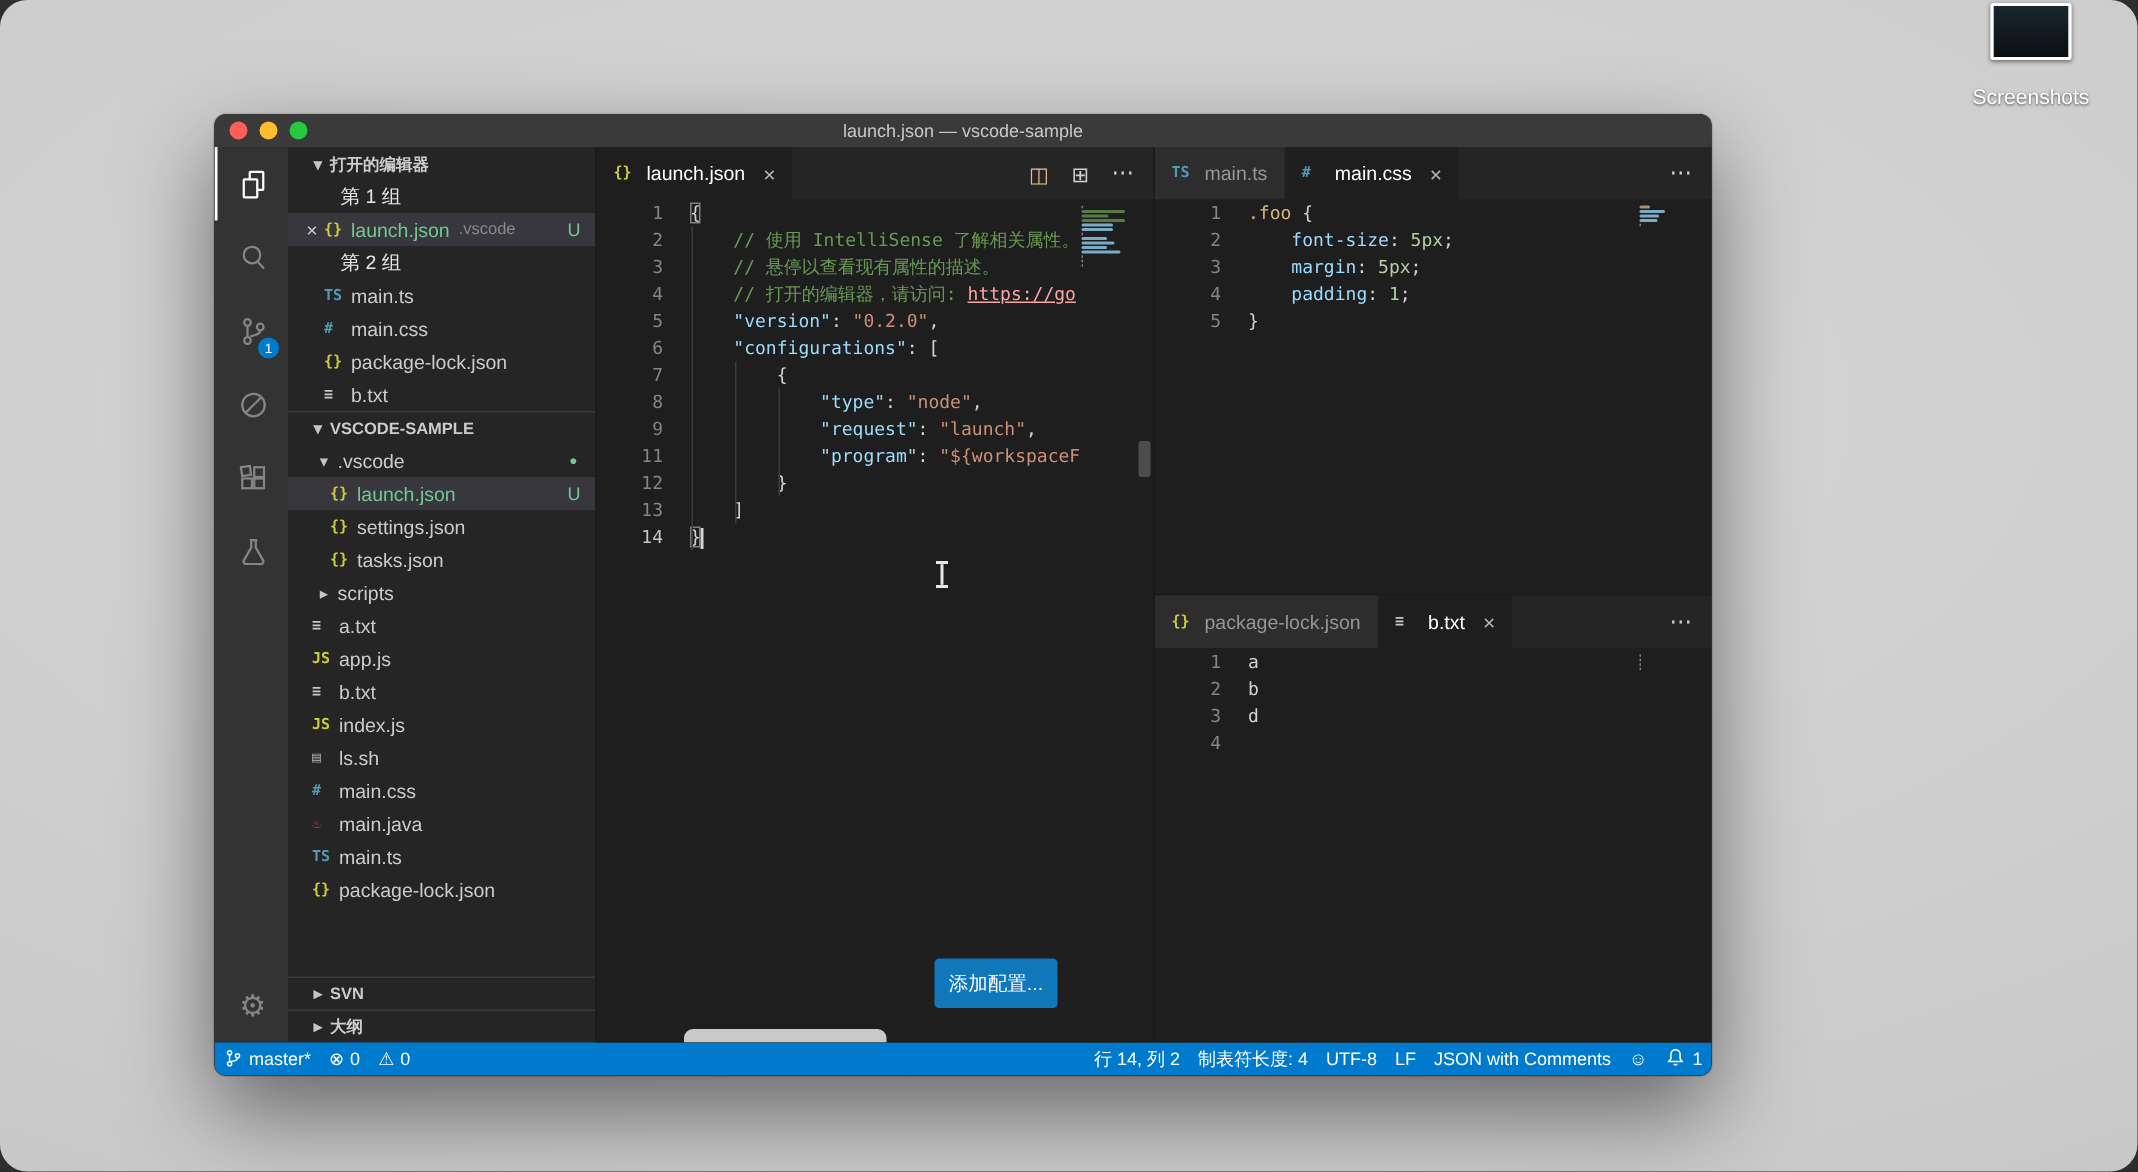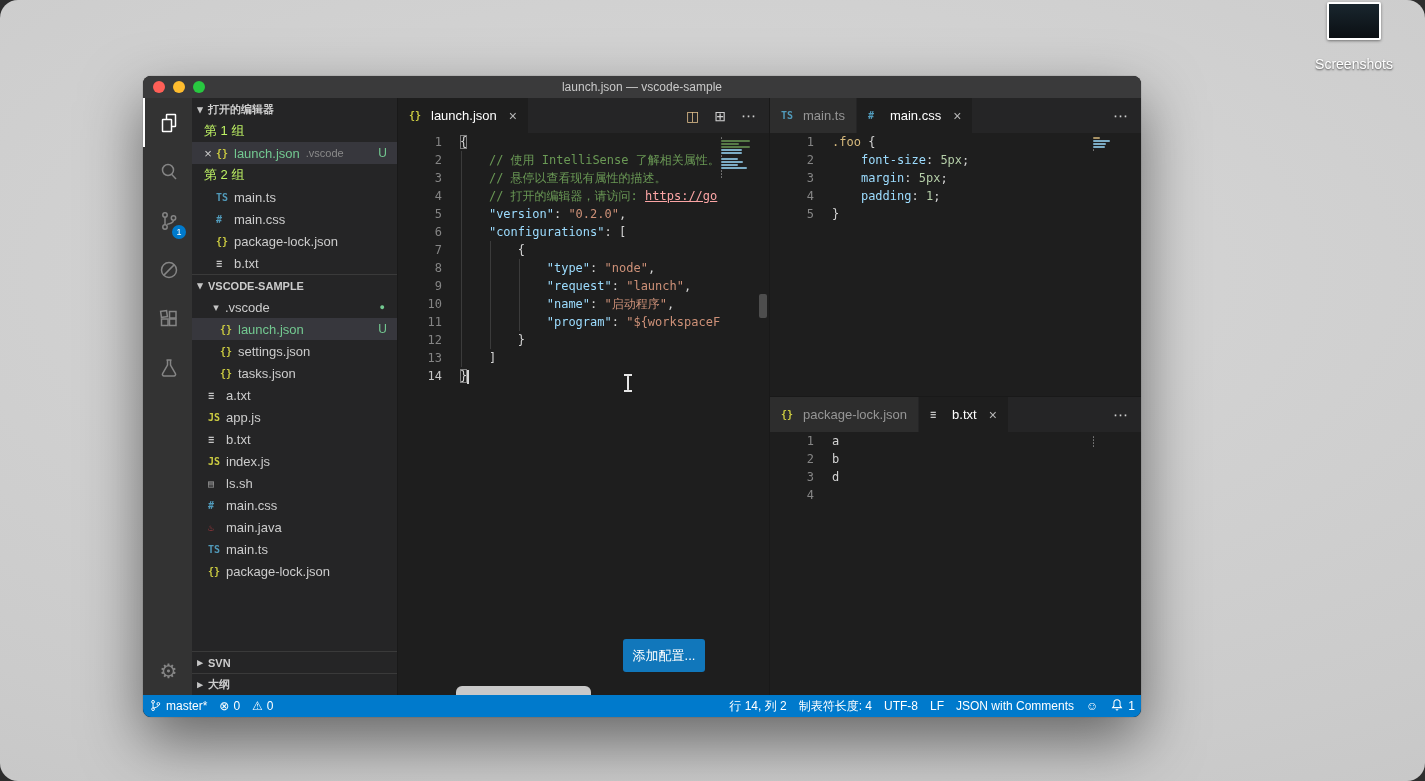--- a/index.html
+++ b/index.html
@@ -22,28 +22,28 @@
 .activitybar{width:49px;background:#333333;display:flex;flex-direction:column;justify-content:space-between;flex:0 0 49px}
 .ab-item{width:49px;height:49px;display:flex;align-items:center;justify-content:center;color:#858585;position:relative;border-left:2px solid transparent;cursor:pointer}
 .ab-item.active{color:#ffffff;border-left-color:#ffffff}
 .ab-item svg{width:24px;height:24px;stroke:currentColor;fill:none;stroke-width:1.5}
 .ab-item .fillbg{fill:#333333}
 .ab-badge{position:absolute;right:6px;bottom:6px;background:var(--accent,#007acc);color:#fff;font-size:9px;width:14px;height:14px;border-radius:50%;display:flex;align-items:center;justify-content:center}
 .gearglyph{font-size:20px;line-height:1}
 
 .sidebar{width:205px;flex:0 0 205px;background:#252526;color:#cccccc;font-size:13px;overflow:hidden;display:flex;flex-direction:column}
 .sidebar-title{flex:0 0 35px;line-height:35px;padding-left:20px;font-size:11px;color:#bbbbbb;letter-spacing:.3px}
-.sec-header{height:22px;display:flex;align-items:center;font-weight:bold;font-size:11px;color:#cccccc;padding-left:0;cursor:pointer;white-space:nowrap}
+.sec-header{height:22px;display:flex;align-items:center;font-weight:bold;font-size:11px;color:#cccccc;padding-left:12px;cursor:pointer;white-space:nowrap}
 .sec-header.bordered{border-top:1px solid #3a3a3a}
 .tw{width:16px;text-align:center;font-size:9px;color:#c5c5c5;flex:0 0 16px}
 .tw.down::before{content:"▾";font-size:11px}
 .tw.right::before{content:"▸";font-size:11px}
 .row{height:22px;display:flex;align-items:center;white-space:nowrap;cursor:pointer}
 .row.selected{background:#37373d}
-.group-label{padding-left:12px;color:#bef264}
+.group-label{padding-left:35px;color:#e5e5e5}
 .oe-row{padding-left:8px}
 .oe-row .close{width:16px;flex:0 0 16px;color:#cccccc;font-size:13px;text-align:center}
 .oe-row .close-spacer{width:16px;flex:0 0 16px}
 .ficon{display:inline-block;width:17px;flex:0 0 17px;font-size:10px;font-weight:bold;text-align:left;font-family:"DejaVu Sans Mono",monospace}
 .fname{margin-left:1px}
 .fname.green{color:#73c991}
 .fdetail{color:#8a8a8a;font-size:11px;margin-left:6px}
 .gitbadge{margin-left:auto;padding-right:10px;color:#73c991;font-size:12px}
 .gitdot{margin-left:auto;padding-right:12px;color:#73c991;font-size:9px}
 .tree{flex:1;min-height:0;overflow:hidden}
@@ -221,20 +221,24 @@
             </div>
             <div class="row" style="padding-left: 28px;">
               <span class="ficon" style="color: rgb(203, 203, 65);">{}</span>
               <span class="fname">settings.json</span>
             </div>
             <div class="row" style="padding-left: 28px;">
               <span class="ficon" style="color: rgb(203, 203, 65);">{}</span>
               <span class="fname">tasks.json</span>
             </div>
             <div class="row" style="padding-left: 16px;">
+              <span class="tw right"></span>
+              <span class="fname">scripts</span>
+            </div>
+            <div class="row" style="padding-left: 16px;">
               <span class="ficon" style="color: rgb(197, 197, 197);">≡</span>
               <span class="fname">a.txt</span>
             </div>
             <div class="row" style="padding-left: 16px;">
               <span class="ficon" style="color: rgb(203, 203, 65);">JS</span>
               <span class="fname">app.js</span>
             </div>
             <div class="row" style="padding-left: 16px;">
               <span class="ficon" style="color: rgb(197, 197, 197);">≡</span>
               <span class="fname">b.txt</span>
@@ -320,24 +324,20 @@
                   <span class="ln">7</span>
                   <span class="ctext"><span class="tk fg">        {</span></span>
                 </div>
                 <div class="cline">
                   <span class="ln">8</span>
                   <span class="ctext"><span class="tk fg">            </span><span class="tk key">"type"</span><span class="tk fg">: </span><span class="tk str">"node"</span><span class="tk fg">,</span></span>
                 </div>
                 <div class="cline">
                   <span class="ln">9</span>
                   <span class="ctext"><span class="tk fg">            </span><span class="tk key">"request"</span><span class="tk fg">: </span><span class="tk str">"launch"</span><span class="tk fg">,</span></span>
-                </div>
-                <div class="cline">
-                  <span class="ln">10</span>
-                  <span class="ctext"><span class="tk fg">            </span><span class="tk key">"name"</span><span class="tk fg">: </span><span class="tk str">"启动程序"</span><span class="tk fg">,</span></span>
                 </div>
                 <div class="cline">
                   <span class="ln">11</span>
                   <span class="ctext"><span class="tk fg">            </span><span class="tk key">"program"</span><span class="tk fg">: </span><span class="tk str">"${workspaceF</span></span>
                 </div>
                 <div class="cline">
                   <span class="ln">12</span>
                   <span class="ctext"><span class="tk fg">        }</span></span>
                 </div>
                 <div class="cline">

